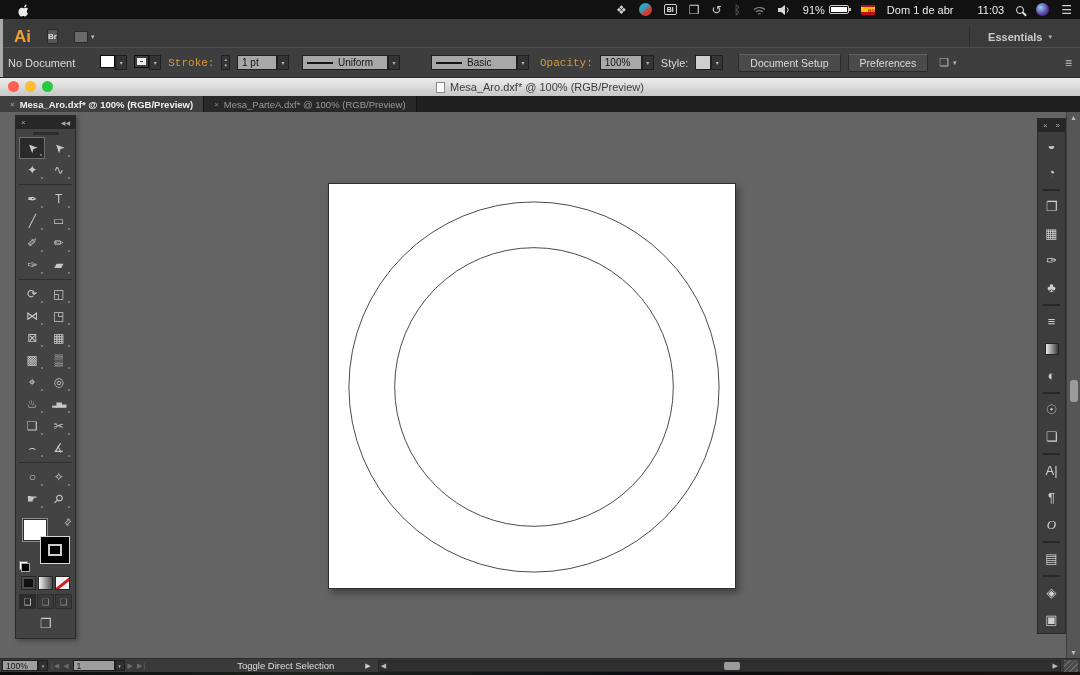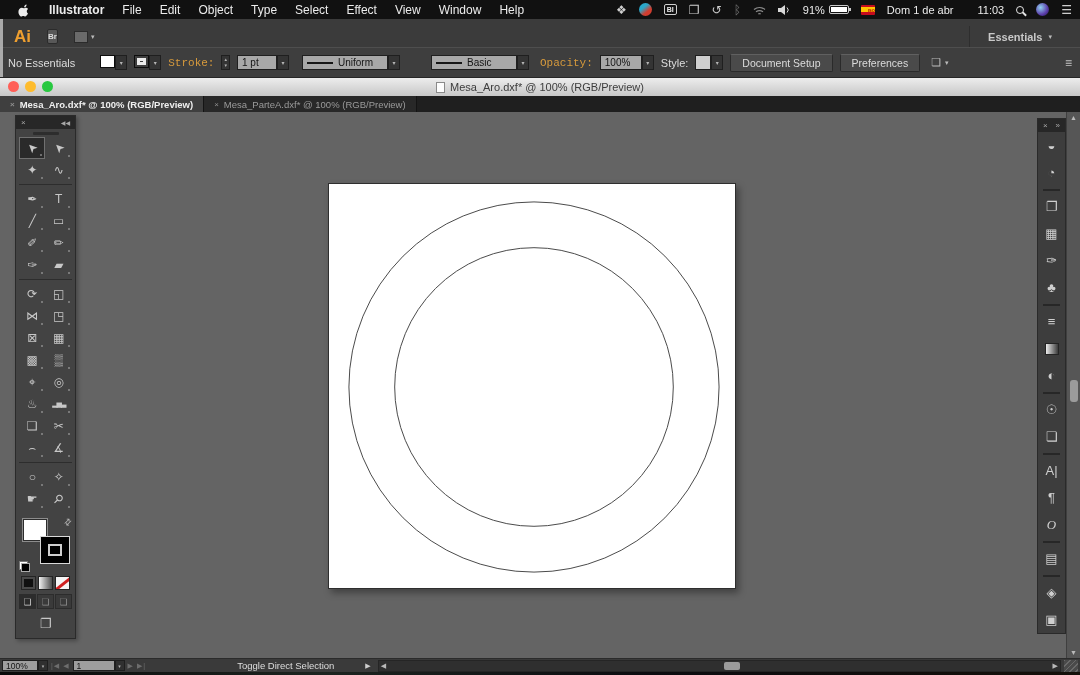--- a/index.html
+++ b/index.html
@@ -177,33 +177,20 @@
 </style>
 </head>
 <body>
 
 <div id="menubar" class="abs">
   <span class="apple-wrap">
     <svg width="12" height="14" viewBox="0 0 14 17">
       <path fill="#ececec" d="M11.8 12.6c-.3.8-.5 1.1-.9 1.8-.6.9-1.4 2-2.4 2-.9 0-1.2-.6-2.4-.6s-1.5.6-2.4.6c-1 0-1.8-1-2.4-1.9C-.3 12 0 8.9 1.4 7.3c.9-1 2-1.5 3-1.5 1 0 1.7.6 2.5.6.8 0 1.3-.6 2.5-.6.9 0 1.9.5 2.6 1.4-2.3 1.3-1.9 4.5-.2 5.4zM9.4 4.1c.5-.6.8-1.5.7-2.3-.8 0-1.7.5-2.2 1.1-.5.6-.9 1.5-.7 2.3.8.1 1.7-.5 2.2-1.1z"></path>
     </svg>
   </span>
-  <span style="display:flex">
-
-  <span class="menu-item bold">Illustrator</span>
-      <span class="menu-item">File</span>
-      <span class="menu-item">Edit</span>
-      <span class="menu-item">Object</span>
-      <span class="menu-item">Type</span>
-      <span class="menu-item">Select</span>
-      <span class="menu-item">Effect</span>
-      <span class="menu-item">View</span>
-      <span class="menu-item">Window</span>
-      <span class="menu-item">Help</span>
-    </span>
   <span class="m-status">
     <span class="sic">❖</span>
     <span class="swirl"></span>
     <span class="bi-box">BI</span>
     <span class="sic">❐</span>
     <span class="sic">↺</span>
     <span class="sic dim">ᛒ</span>
     <svg width="13" height="10">
       <path d="M1 4.5a9 9 0 0 1 11 0M3 6.8a6 6 0 0 1 7 0M5.3 9a2.3 2.3 0 0 1 2.4 0" stroke="#8a8a8a" stroke-width="1.3" fill="none"></path>
     </svg>
@@ -241,21 +228,21 @@
     <span class="sq"></span>
     <span class="caret">▾</span>
   </span>
   <span class="ws">
     <span>Essentials</span>
     <span class="caret">▾</span>
   </span>
 </div>
 
 <div id="controlbar" class="abs">
-  <span>No Essentials</span>
+  <span>No Document</span>
   <span style="display:flex;margin-left:18px">
     <span class="fillsw"></span>
     <span class="drop">▾</span>
   </span>
   <span style="display:flex">
     <span class="strokesw"></span>
     <span class="drop">▾</span>
   </span>
   <span class="gold">Stroke:</span>
   <span class="stepper">
@@ -283,21 +270,21 @@
   <span class="gold" style="margin-left:4px">Opacity:</span>
   <span style="display:flex">
     <span class="field" style="width:42px">100%</span>
     <span class="drop">▾</span>
   </span>
   <span>Style:</span>
   <span style="display:flex">
     <span class="field" style="width:16px;background:#cfcfcf"></span>
     <span class="drop">▾</span>
   </span>
-  <span class="btn" style="margin-left:0">Document Setup</span>
+  <span class="btn" style="margin-left:8px">Document Setup</span>
   <span class="btn">Preferences</span>
   <span style="display:flex;align-items:center;gap:4px;margin-left:4px">
     <span class="simsel">❏</span>
     <span class="caret">▾</span>
   </span>
   <span class="cpmenu">≡</span>
 </div>
 
 <div id="edgelight" class="abs"></div>
 

